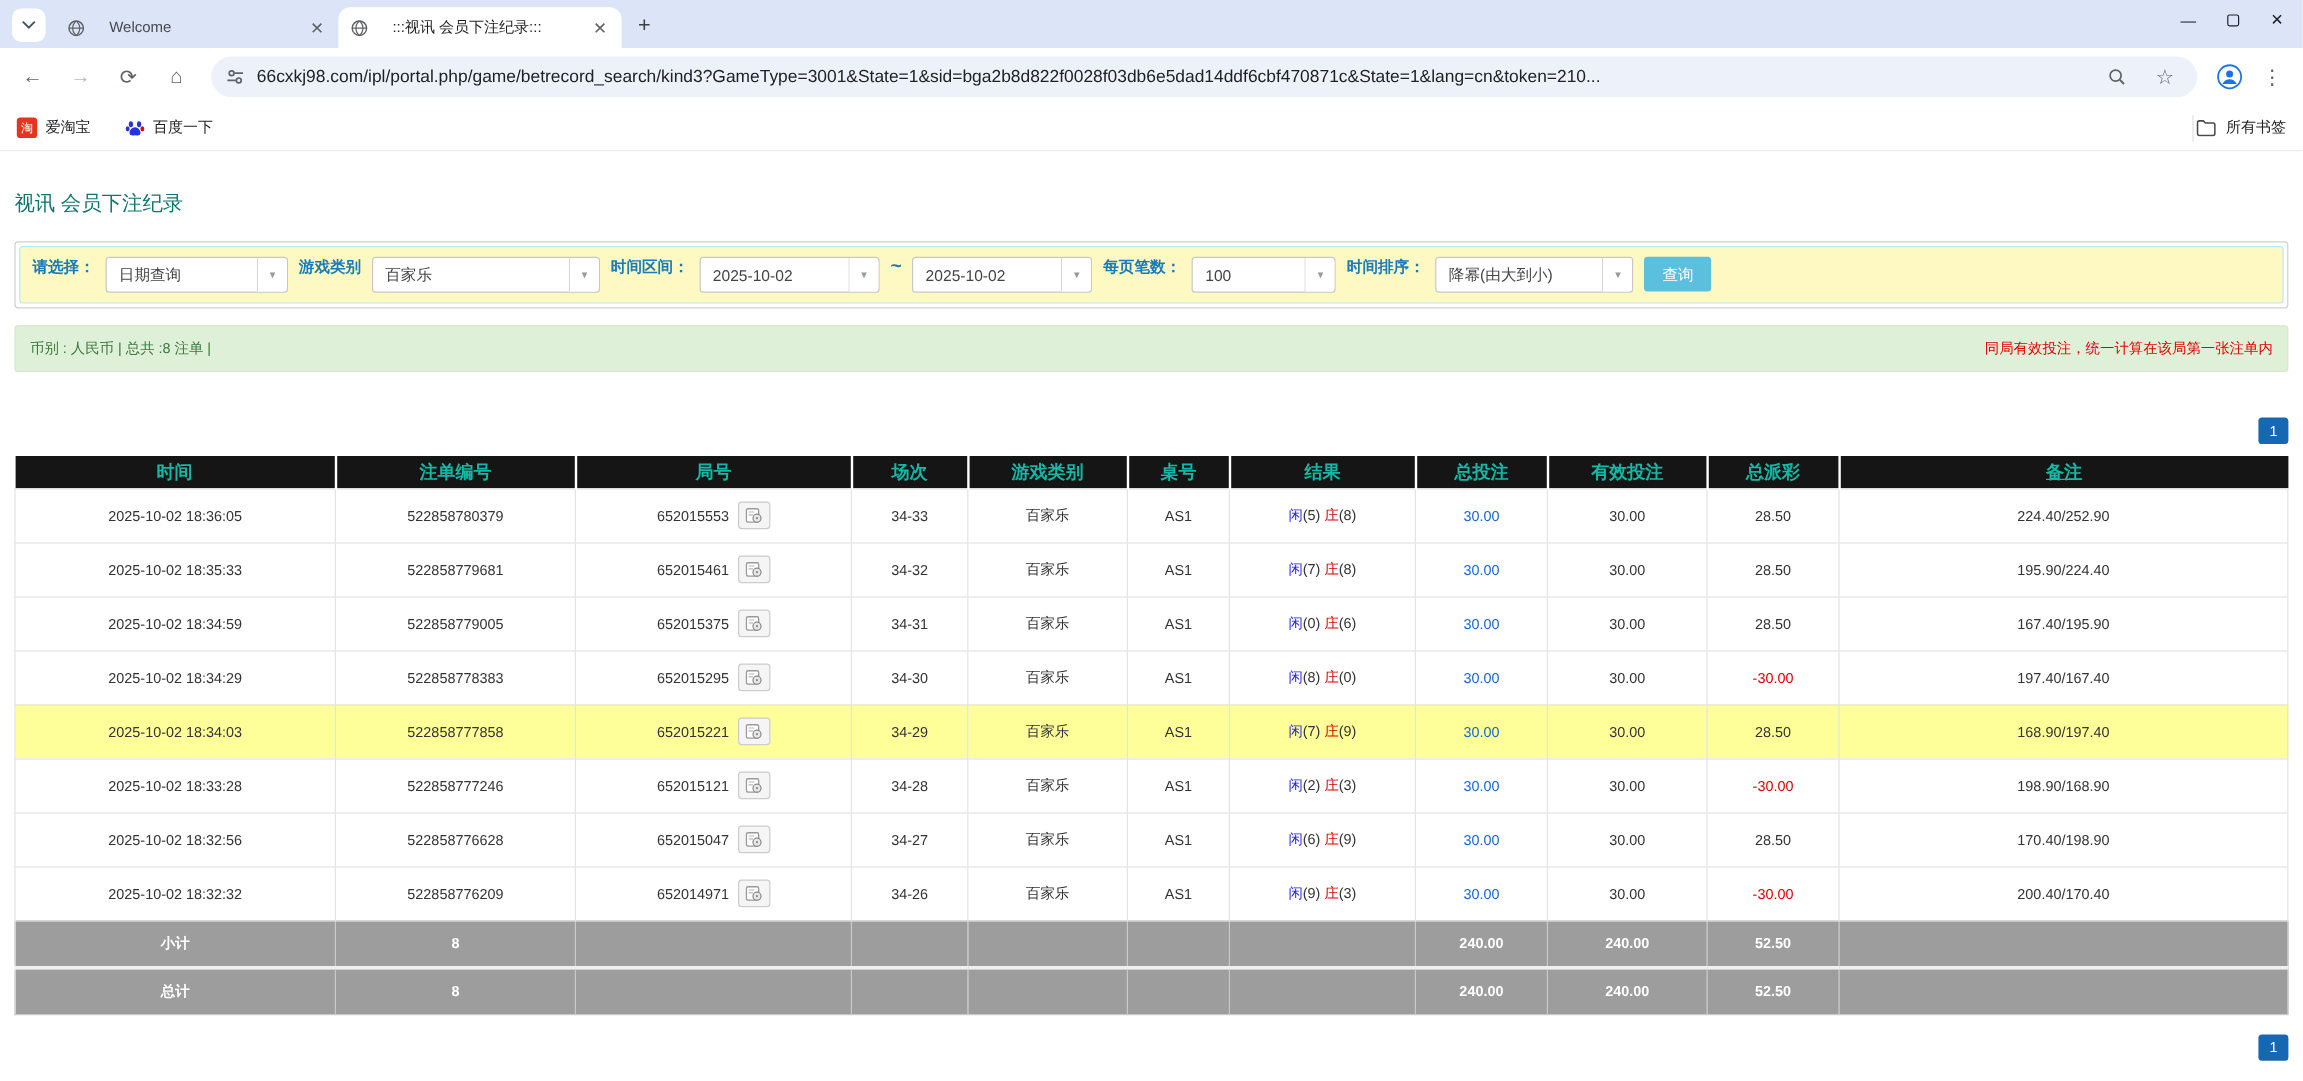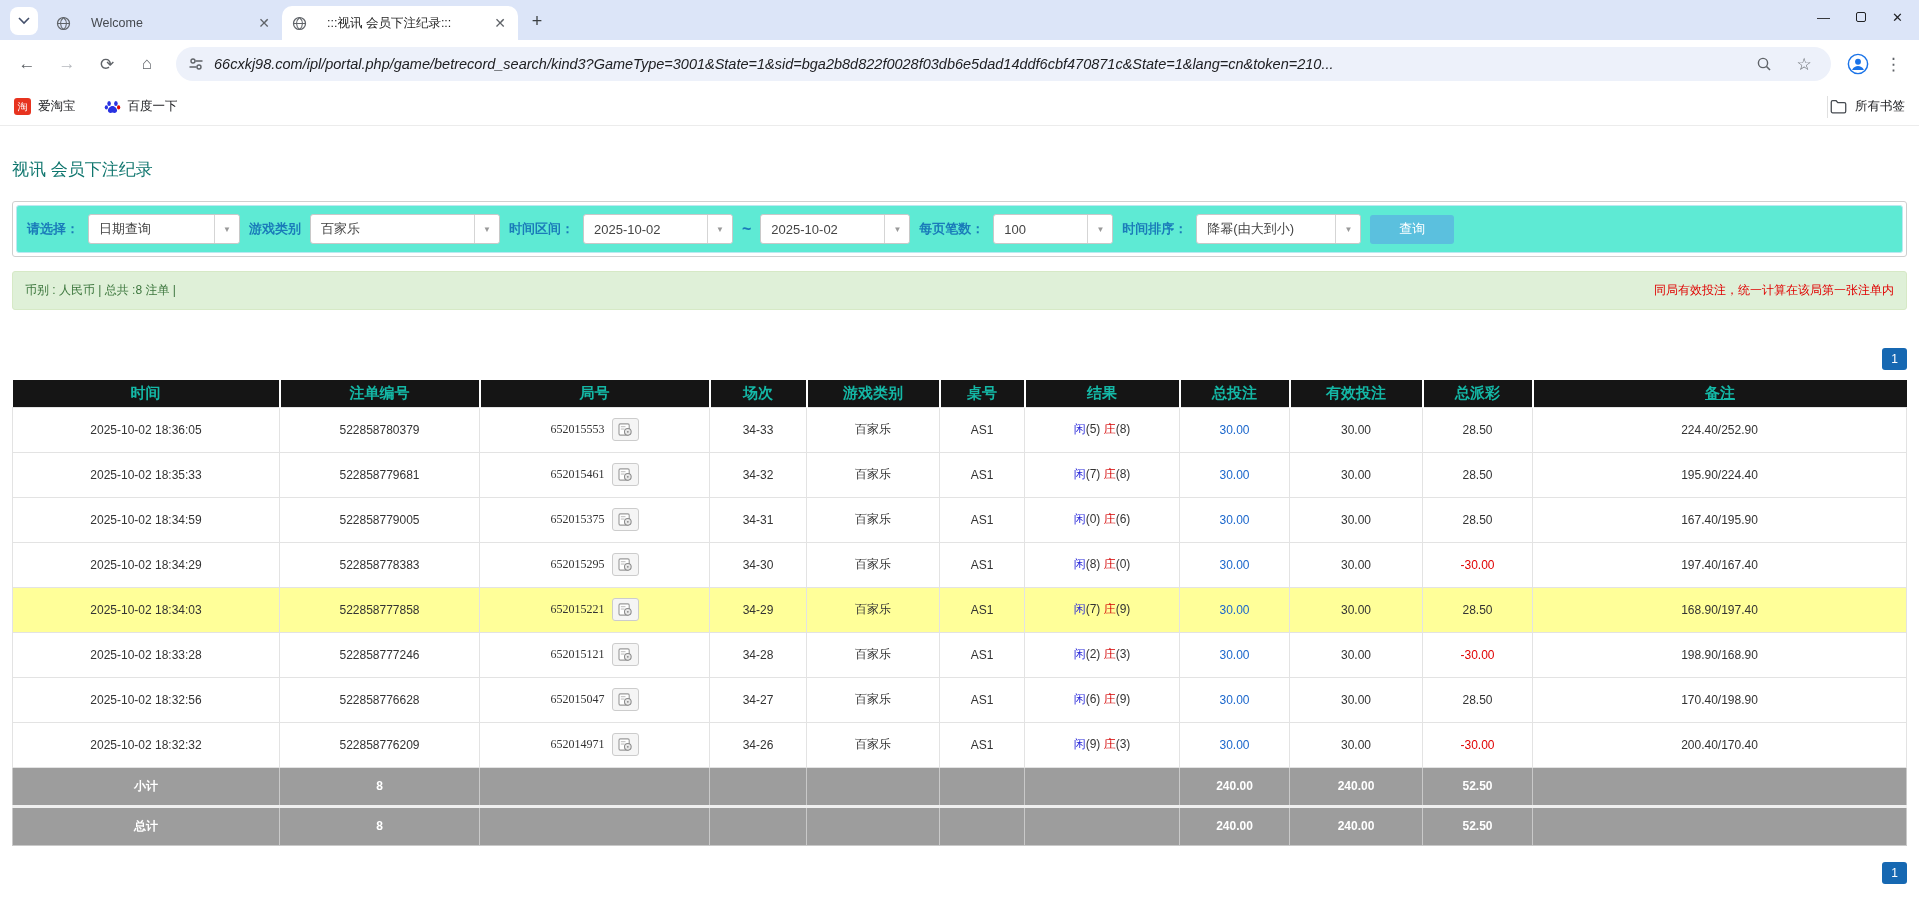--- a/index.html
+++ b/index.html
@@ -19,64 +19,64 @@
   .win-controls { position:absolute; right:6px; top:0; height:34px; display:flex; align-items:center; gap:26px; padding-right:10px; }
   .win-controls span { font-size:13px; color:#202124; cursor:pointer; }
   .restore-glyph { display:inline-block; width:10px; height:10px; border:1px solid #202124; border-radius:2px; position:relative; }
 
   .toolbar { height:48px; background:#fff; display:flex; align-items:center; padding:0 10px; gap:6px; }
   .nav-btn { width:34px; height:34px; border:none; background:transparent; border-radius:50%;
     font-size:17px; color:#5f6368; display:flex; align-items:center; justify-content:center; }
   .nav-btn.disabled { color:#b6b9be; }
   .urlbar { flex:1; height:34px; margin:0 6px; background:#edf1fa; border-radius:17px;
     display:flex; align-items:center; padding:0 12px; gap:10px; }
-  .url-text { flex:1; font-size:14.5px; color:#202124; white-space:nowrap; overflow:hidden;font-style:italic; }
+  .url-text { flex:1; font-size:14.5px; color:#202124; white-space:nowrap; overflow:hidden; }
   .icon-btn { border:none; background:transparent; display:flex; align-items:center; justify-content:center; width:30px; height:30px; }
   .star { font-size:17px; color:#5f6368; }
   .dots { font-size:17px; color:#5f6368; letter-spacing:1px; }
 
   .bookmarks { height:38px; background:#fff; border-bottom:1px solid #ececec; display:flex; align-items:center; padding:0 14px; gap:28px; }
   .bm { display:flex; align-items:center; gap:7px; font-size:12.5px; color:#202124; cursor:pointer; }
   .bm-ico-taobao { width:17px; height:17px; background:#e7331f; border-radius:3px; color:#fff; font-size:10px;
     display:flex; align-items:center; justify-content:center; }
   .bm-right { margin-left:auto; display:flex; align-items:center; gap:8px; border-left:1px solid #e0e0e0; padding-left:2px; height:22px; }
 
   
   .content { padding:0 12px; }
   .page-title { font-size:17px; font-weight:400; color:#0f766e; margin:32px 0 20px; }
 
   .filter-panel { border:1px solid #cfcfcf; border-radius:3px; padding:3px; }
-  .filter-bar { background:#5eead4; border:1px solid #bce8f1; border-radius:3px; padding:8px 10px;
-    display:flex; align-items:center; gap:9px; }
+  .filter-bar { background:#fef9c3; border:1px solid #bce8f1; border-radius:3px; padding:8px 10px;
+    display:flex; gap:9px; }
   .f-label { color:#1a7bb9; font-weight:bold; font-size:13px; white-space:nowrap; }
   .select { background:#fff; border:1px solid #c8c8c8; border-radius:3px; height:30px; display:flex; align-items:stretch; cursor:pointer; }
   .select .val { padding:0 10px; font-size:13px; color:#444; display:flex; align-items:center; flex:1; white-space:nowrap; }
   .select .arrow { width:25px; border-left:1px solid #d5d5d5; display:flex; align-items:center; justify-content:center;
     color:#999; font-size:8px; background:#fff; border-radius:0 3px 3px 0; }
   .tilde { color:#1a7bb9; font-weight:bold; }
-  .search-btn { background:#5bc0de; color:#fff; border:none; border-radius:3px; height:29px; padding:0 29px; font-size:13px; cursor:pointer; }
+  .search-btn { background:#5bc0de; color:#fff; border:none; border-radius:3px; height:29px; padding:0 15px; font-size:13px; cursor:pointer; }
 
   .summary-bar { margin-top:14px; background:#dff0d8; border:1px solid #d6e9c6; border-radius:3px;
     padding:10px 12px; font-size:12px; display:flex; justify-content:space-between; align-items:center; }
   .summary-left { color:#3c763d; }
   .summary-right { color:#e00000; }
 
   .pager { display:flex; justify-content:flex-end; margin:38px 0 10px; }
   .pager.bottom { margin:16px 0 0; }
   .pg-btn { min-width:25px; height:22px; background:#1668b2; color:#fff; font-size:12px; border:none; border-radius:3px;
     display:flex; align-items:center; justify-content:center; cursor:pointer; }
 
   table.records { width:100%; border-collapse:collapse; font-size:12px; color:#333; table-layout:fixed; }
   .records thead th { background:#151515; color:#14b8a6; font-weight:bold; height:27px; font-size:15px; border-right:2px solid #fff; }
   .records thead th:last-child { border-right:none;text-decoration:underline; }
   .records tbody td { height:45px; border:1px solid #e3e3e3; text-align:center; background:#fff; }
   .records tbody tr.highlight td { background:#ffff99; }
   .records tfoot td { background:#9d9d9d; color:#fff; font-weight:bold; height:39px; border:1px solid #c9c9c9; text-align:center; }
   .records tfoot tr.total-row td { border-top:3px solid #f0f0f0; }
-  .round-wrap { display:flex; align-items:center; justify-content:center; gap:7px;font-family:Liberation Serif, serif; }
+  .round-wrap { display:flex; align-items:center; justify-content:center; gap:7px; }
   .video-btn { width:27px; height:23px; background:#f5f5f5; border:1px solid #cccccc; border-radius:3px;
     display:inline-flex; align-items:center; justify-content:center; cursor:pointer; }
   .res-p { color:#2626d9; }
   .res-b { color:#d40000; }
   .res-pts { color:#333; }
   a.bet-link { color:#1a66cc; text-decoration:none; cursor:pointer; }
   td.neg { color:#e00000; }
 </style>
 </head>
 <body>

